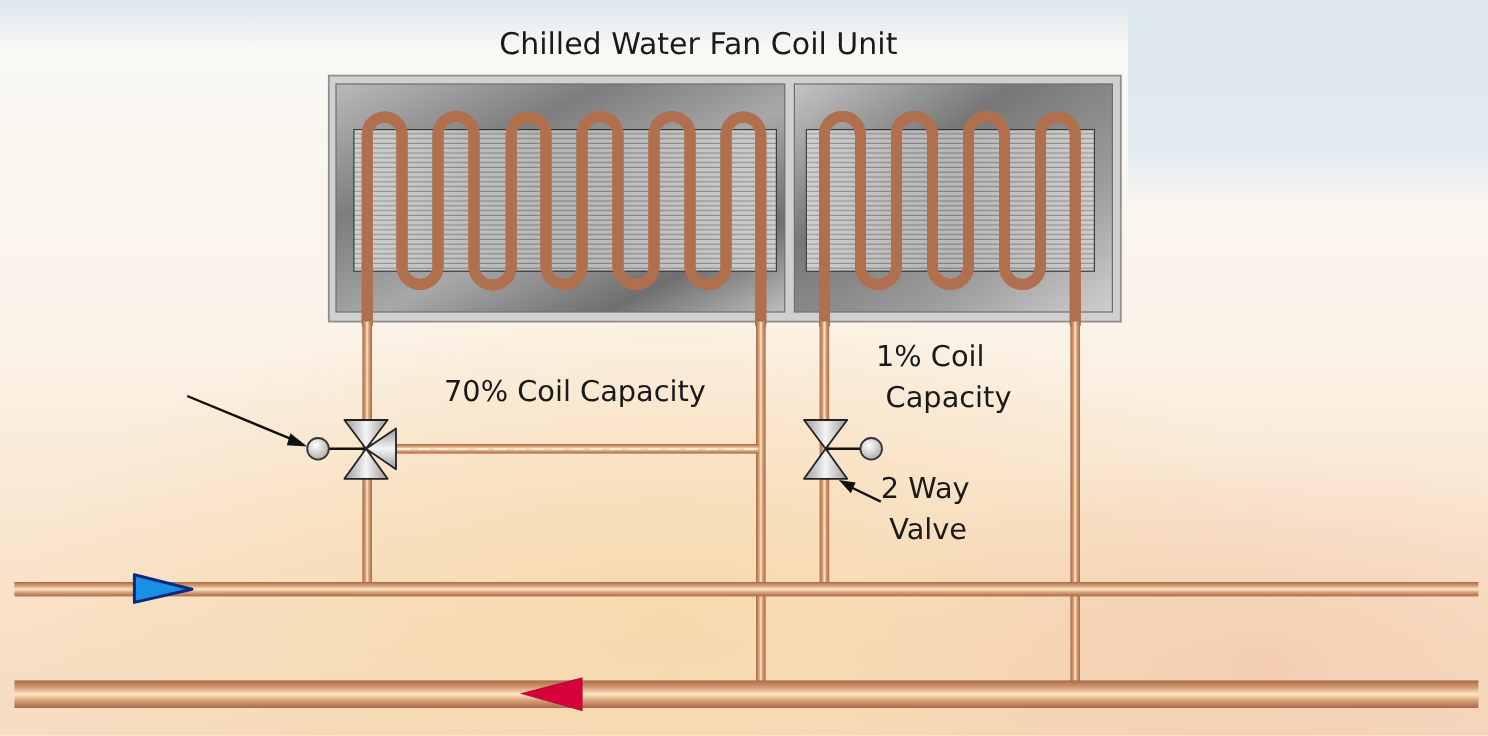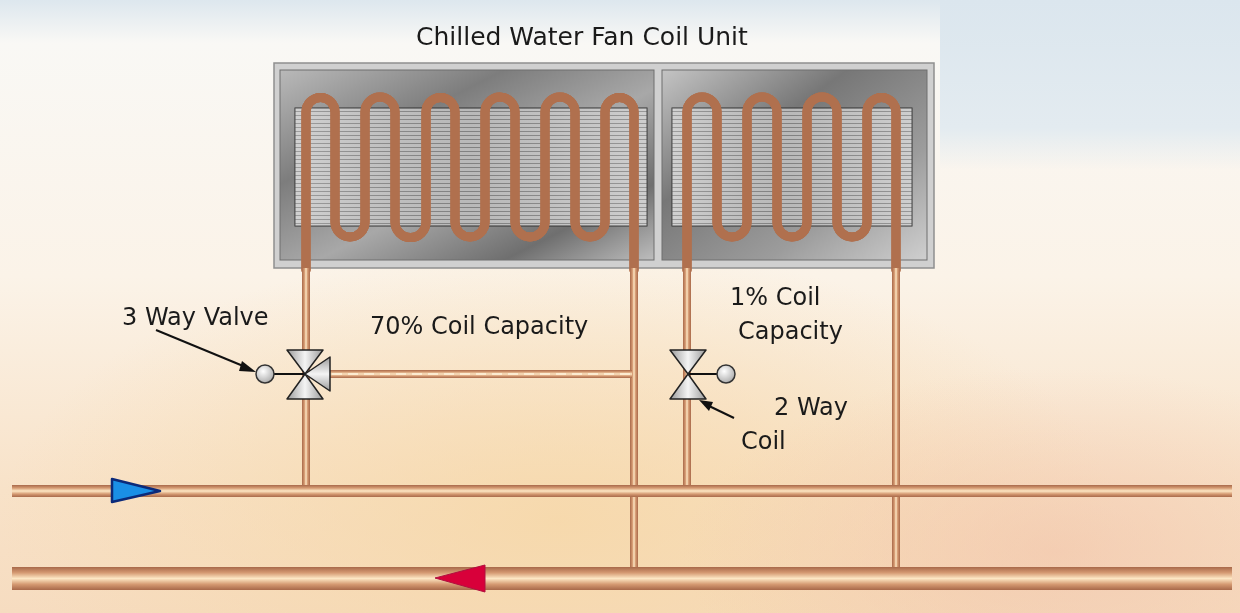--- a/index.html
+++ b/index.html
@@ -167,19 +167,18 @@
     <polygon points="256,372 242,361 239,371" fill="#111"></polygon>
   </g>
   <g>
     <line x1="734" y1="418" x2="707" y2="405" stroke="#111" stroke-width="2"></line>
     <polygon points="699,400 713,402 709,411" fill="#111"></polygon>
   </g>
 </svg>
 
   
   <div class="label" style="left:416px; top:22px; font-size:25px;">Chilled Water Fan Coil Unit</div>
-  <div class="label" style="left:122px; top:302px;">3 Way Valve</div>
   <div class="label" style="left:346px; top:311px;margin-left:24px;">70% Coil Capacity</div>
   <div class="label center" style="left:730px; top:282px;">1% Coil</div>
   <div class="label center" style="left:738px; top:316px;">Capacity</div>
-  <div class="label" style="left:734px; top:392px;margin-left:40px;">2 Way</div>
-  <div class="label" style="left:741px; top:426px;">Coil</div>
+  <div class="label" style="left:734px; top:392px;">2 Way</div>
+  <div class="label" style="left:741px; top:426px;">Valve</div>
 </div>
 
 </body></html>

